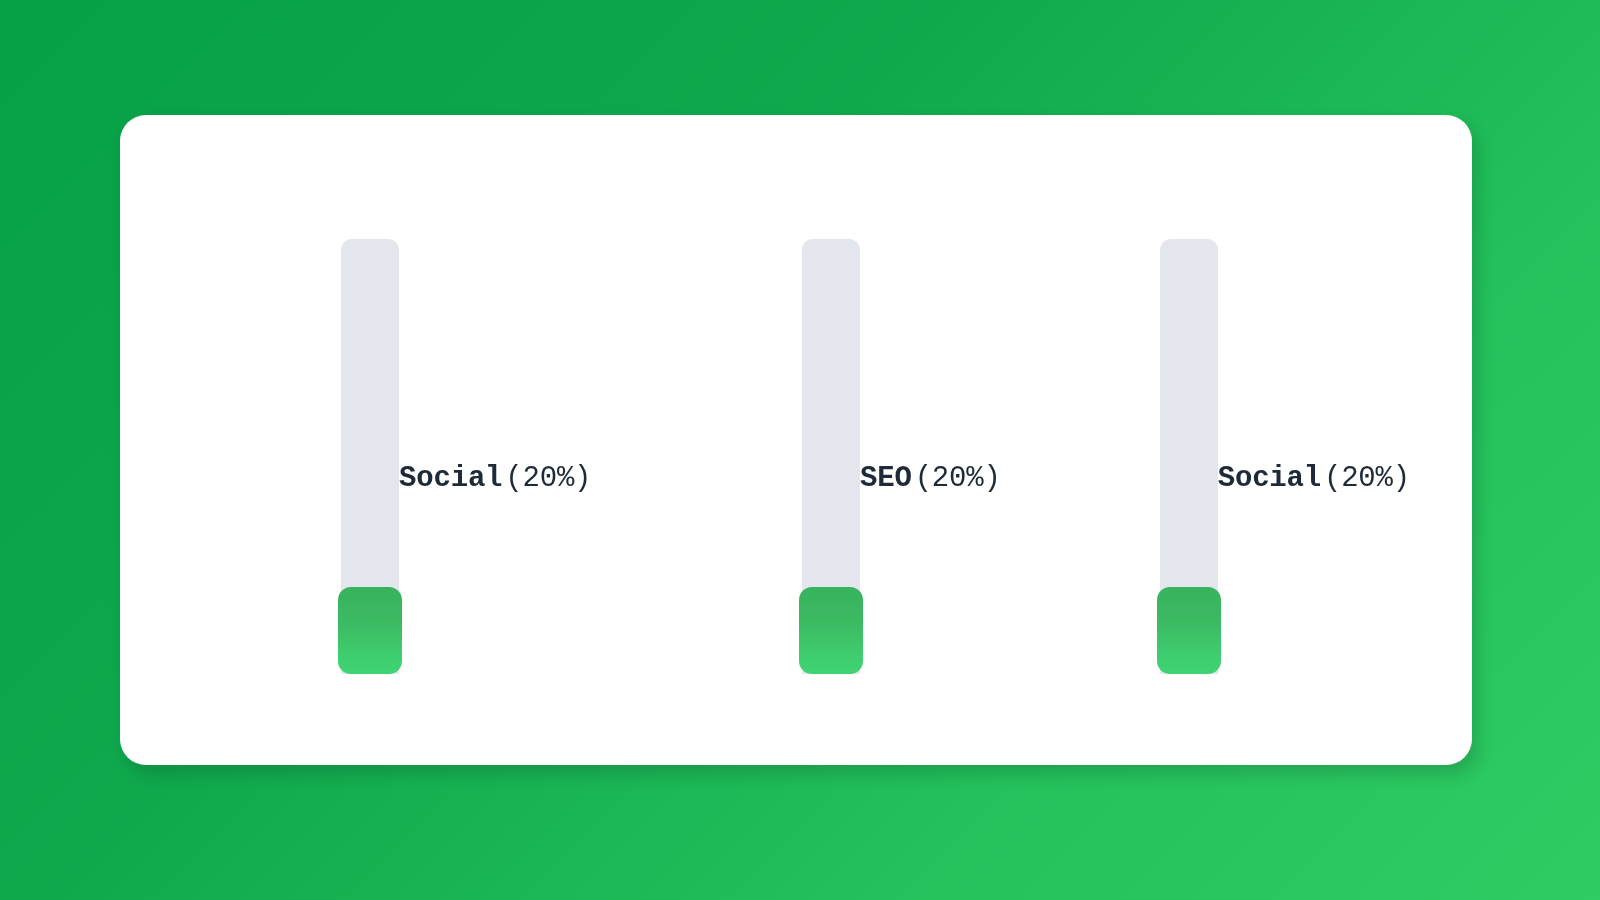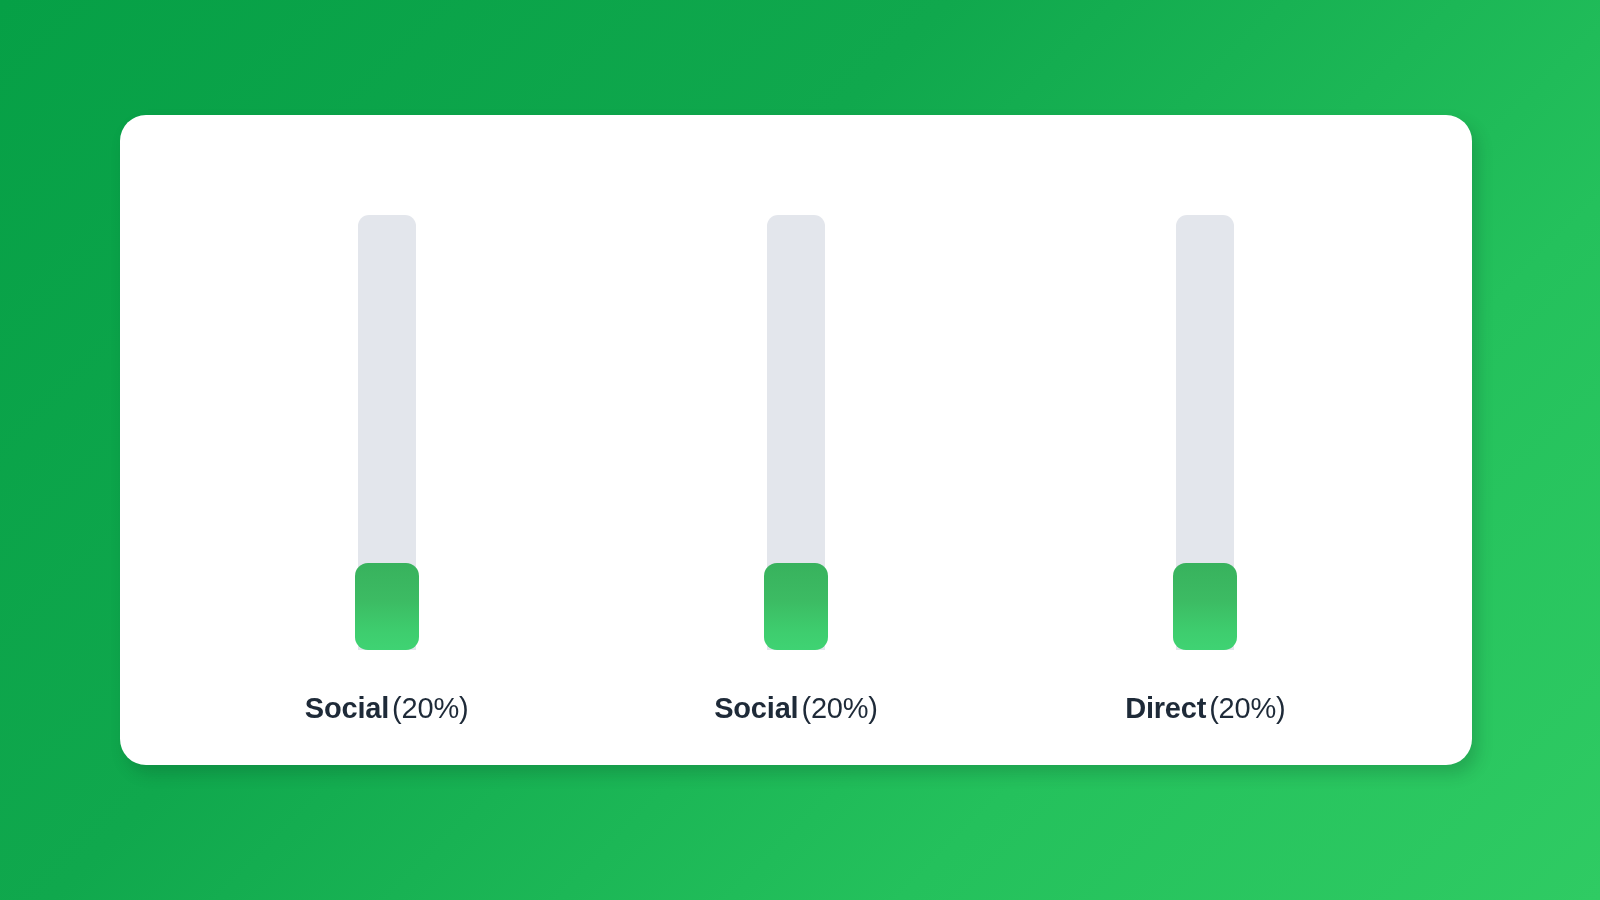--- a/index.html
+++ b/index.html
@@ -45,24 +45,24 @@
     display: flex;
     align-items: flex-end;
     justify-content: center;
     padding: 75px 62px 42px 62px;
     box-sizing: border-box;
   }
 
   .bar-group {
     flex: 1 1 0;
     display: flex;
-    flex-direction: column;
     align-items: center;
     justify-content: flex-end;
     height: 100%;
+    font-family: Liberation Mono, monospace;
   }
 
   .bar-track {
     position: relative;
     width: 58px;
     height: 435px;
     background: #E3E6EC;
     border-radius: 11px 11px 0 0;
     display: block;
   }
@@ -105,35 +105,35 @@
       <div class="bar-group">
         <div class="bar-track">
           <div class="bar-fill" style="height: 20%;"></div>
         </div>
         <div class="bar-label">
           <span class="label-name">Social</span><span class="label-pct">(20%)</span>
         </div>
       </div>
 
 
+      <div class="bar-group">
+        <div class="bar-track">
+          <div class="bar-fill" style="height: 20%;"></div>
+        </div>
+        <div class="bar-label">
+          <span class="label-name">SEO</span><span class="label-pct">(20%)</span>
+        </div>
+      </div>
 
       <div class="bar-group">
         <div class="bar-track">
           <div class="bar-fill" style="height: 20%;"></div>
         </div>
         <div class="bar-label">
           <span class="label-name">Social</span><span class="label-pct">(20%)</span>
         </div>
       </div>
 
-      <div class="bar-group">
-        <div class="bar-track">
-          <div class="bar-fill" style="height: 20%;"></div>
-        </div>
-        <div class="bar-label">
-          <span class="label-name">Direct</span><span class="label-pct">(20%)</span>
-        </div>
-      </div>
 
     </div>
   </div>
 
 </div>
 
 </body></html>

